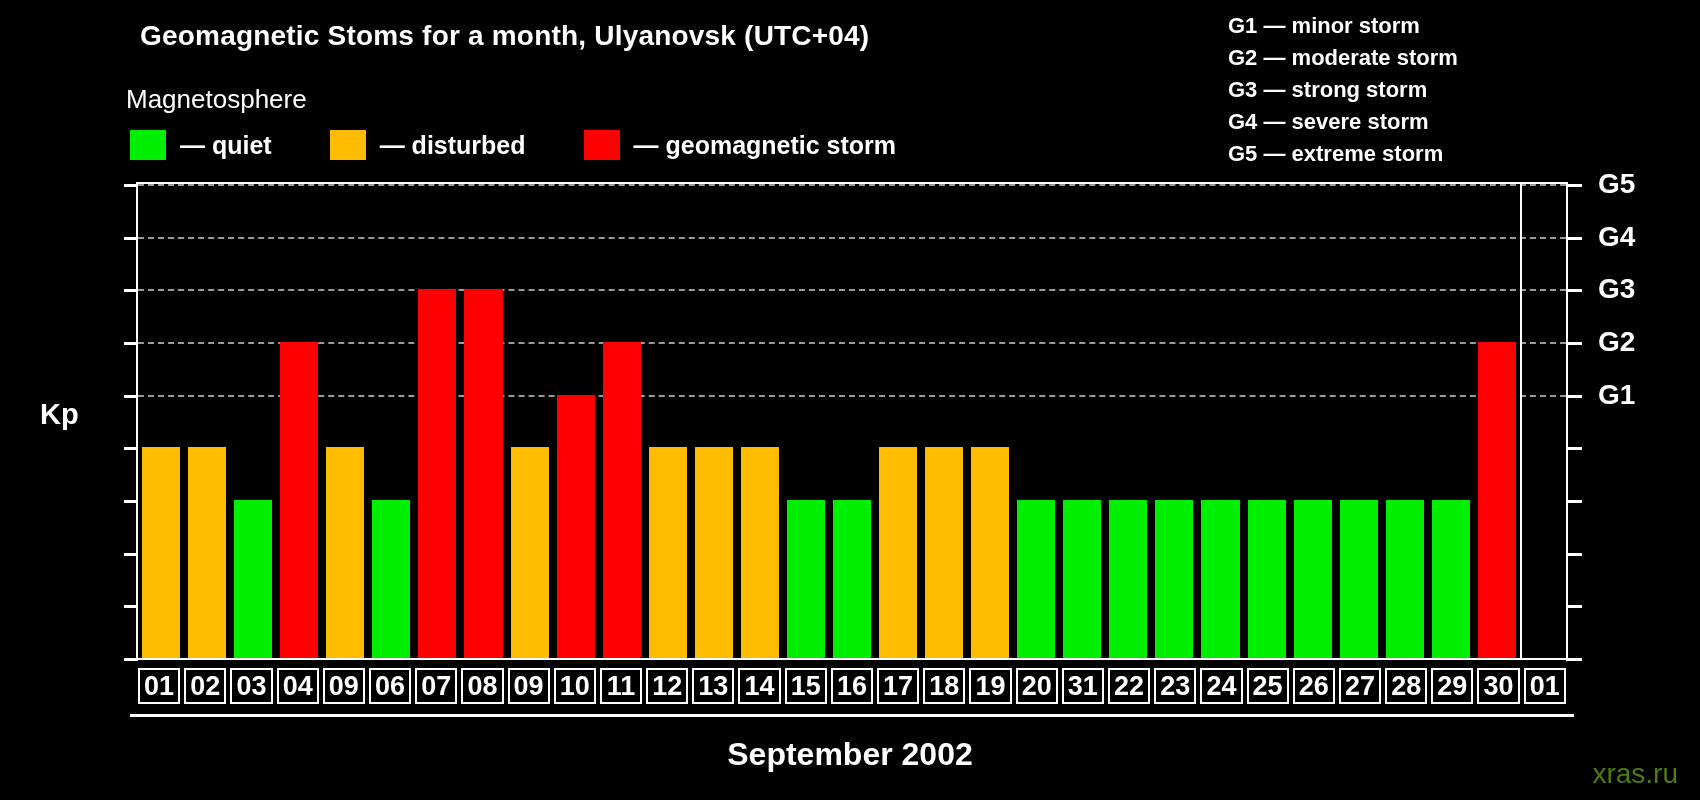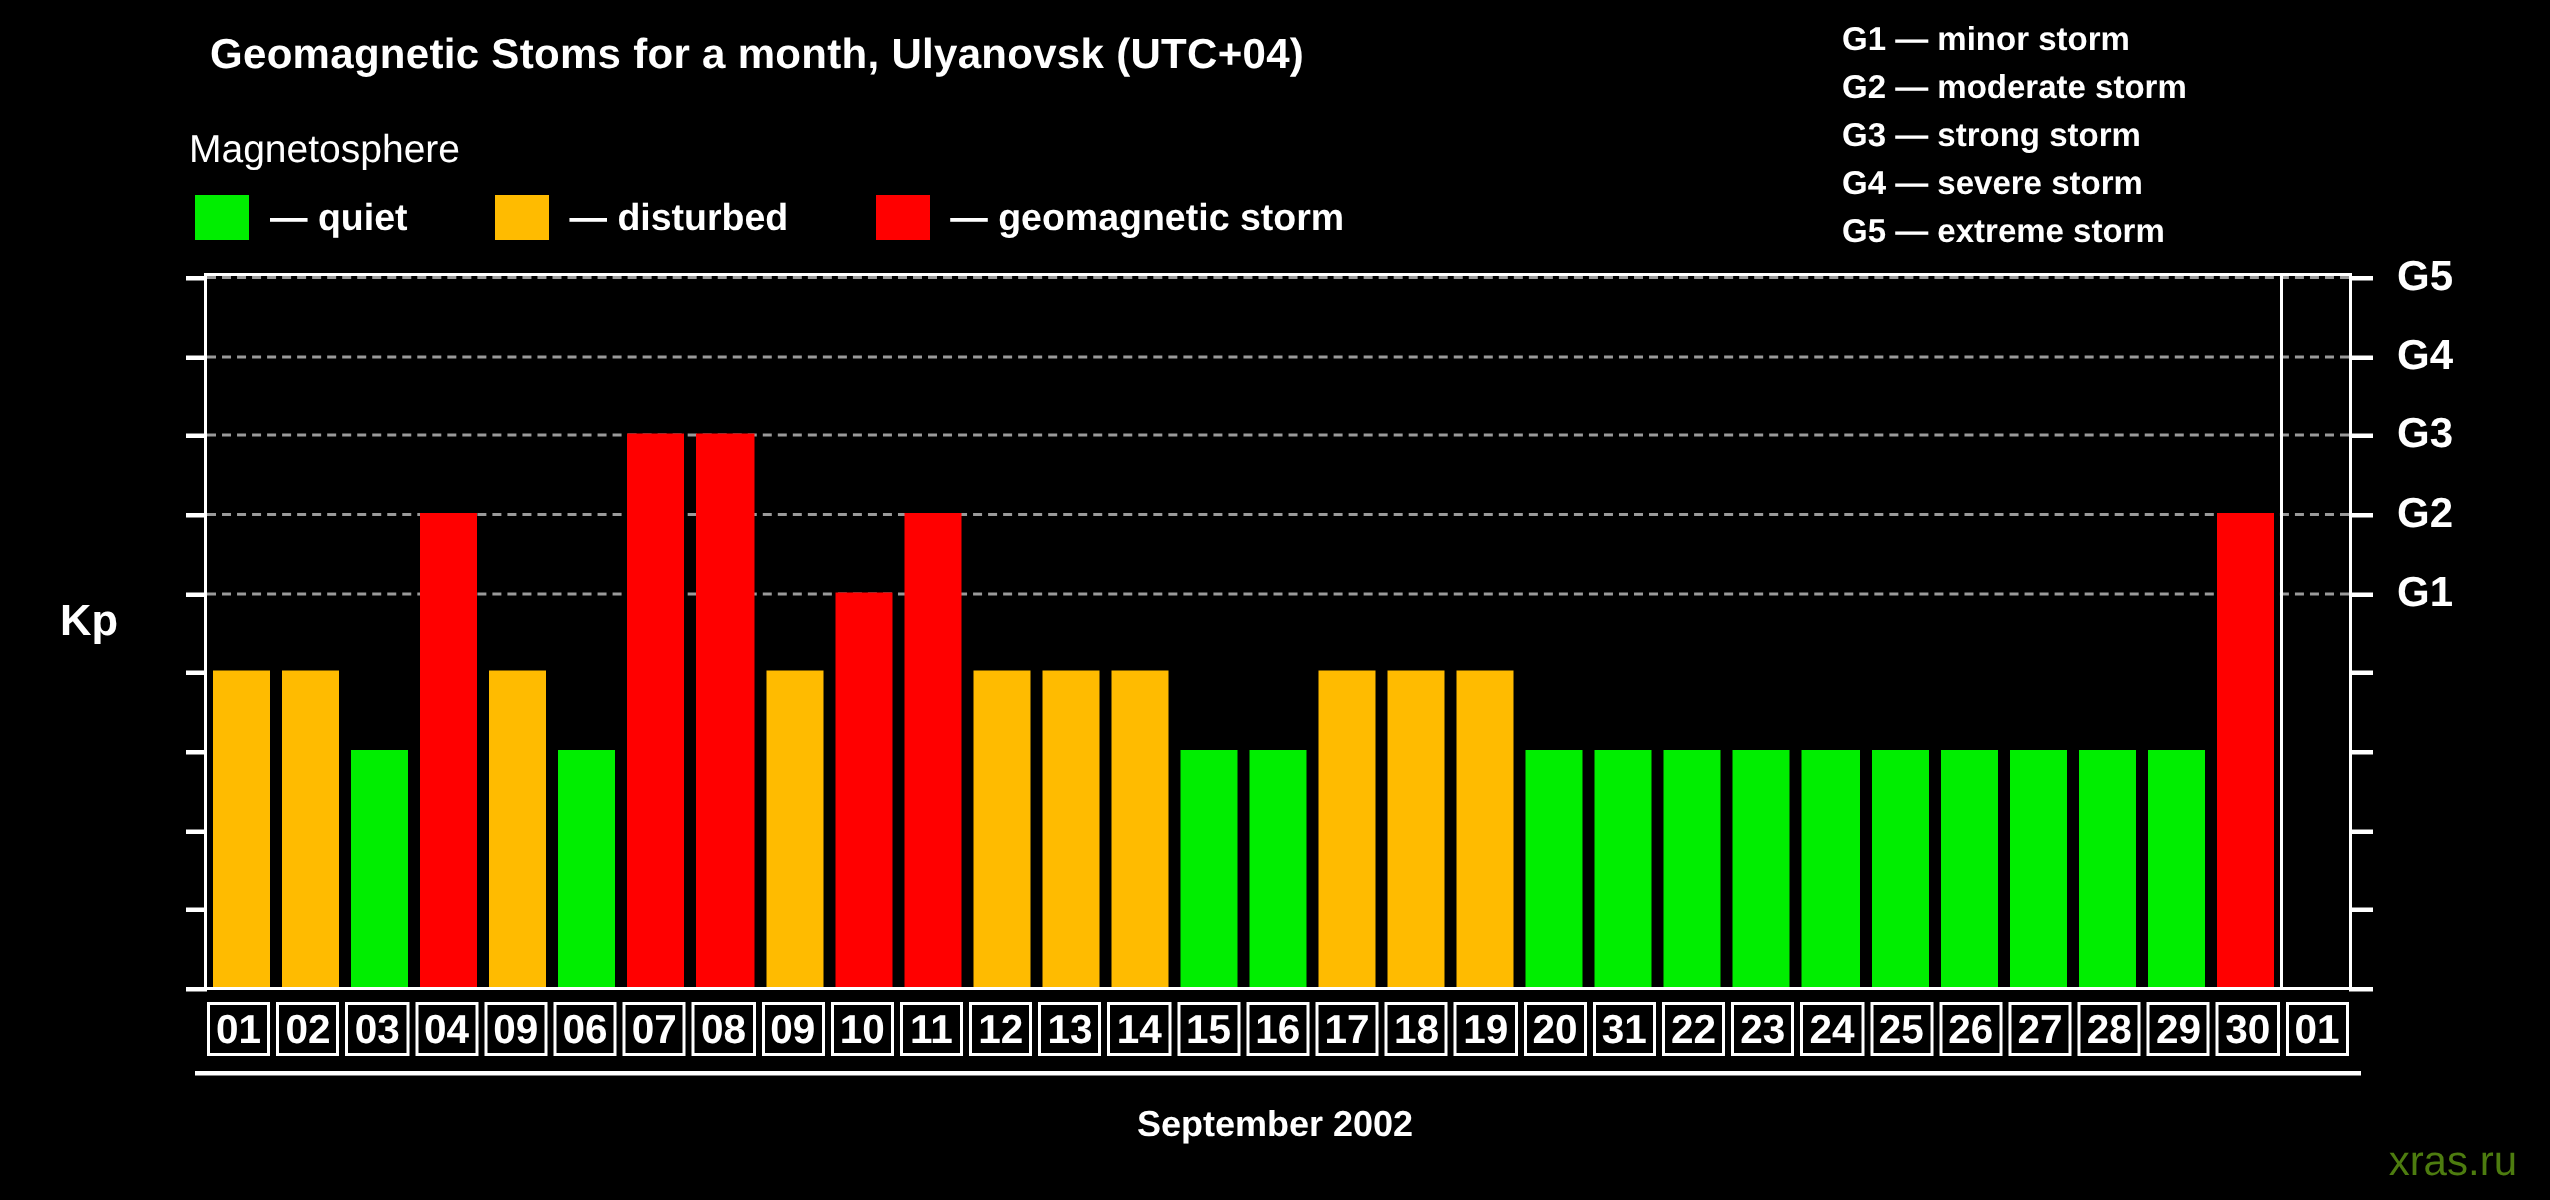--- a/index.html
+++ b/index.html
@@ -33,21 +33,21 @@
   .bar{position:absolute;bottom:0;left:4px;right:4px;}
   #month-divider{position:absolute;top:0;bottom:0;width:2px;background:#fff;}
 
   
   #x-axis{position:absolute;left:136px;top:668px;width:1432px;height:36px;display:flex;}
   .day-box{flex:1 1 0;margin:0 2px;border:2px solid #fff;box-sizing:border-box;
            display:flex;align-items:center;justify-content:center;
            font-size:27px;font-weight:bold;background:#000;}
   #x-axis-rule{position:absolute;left:130px;top:714px;width:1444px;height:3px;background:#fff;}
   #x-axis-title{position:absolute;left:0;right:0;top:736px;text-align:center;
-                font-size:24px;font-weight:bold;}
+                font-size:32px;font-weight:bold;}
   #watermark{position:absolute;right:22px;bottom:10px;font-size:28px;font-weight:normal;color:#4d7c0f;}
 </style>
 </head>
 <body>
 
 <div id="chart-title">Geomagnetic Stoms for a month, Ulyanovsk (UTC+04)</div>
 <div id="magnetosphere-label">Magnetosphere</div>
 
 <div id="legend">
     <div class="legend-item">

